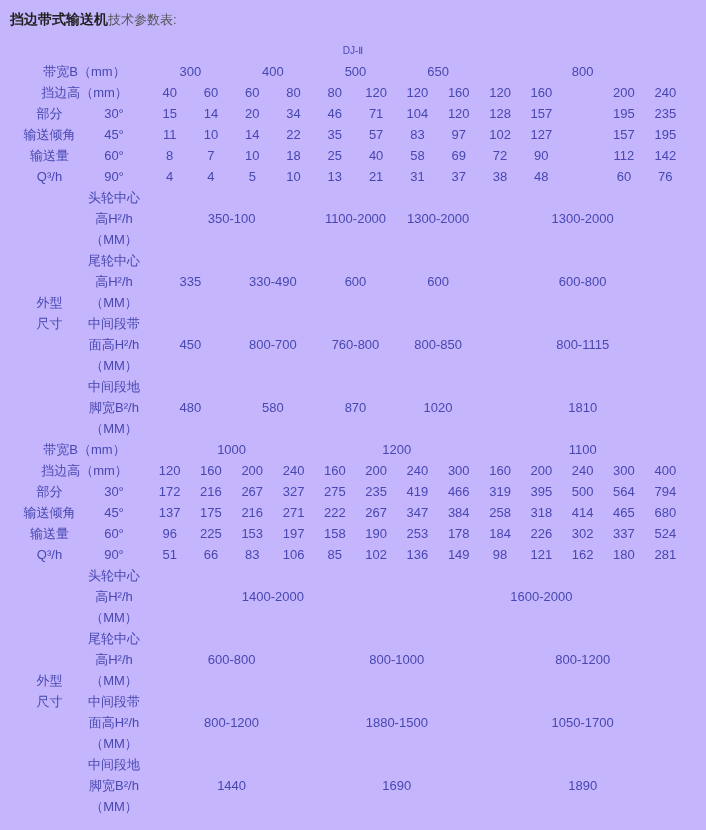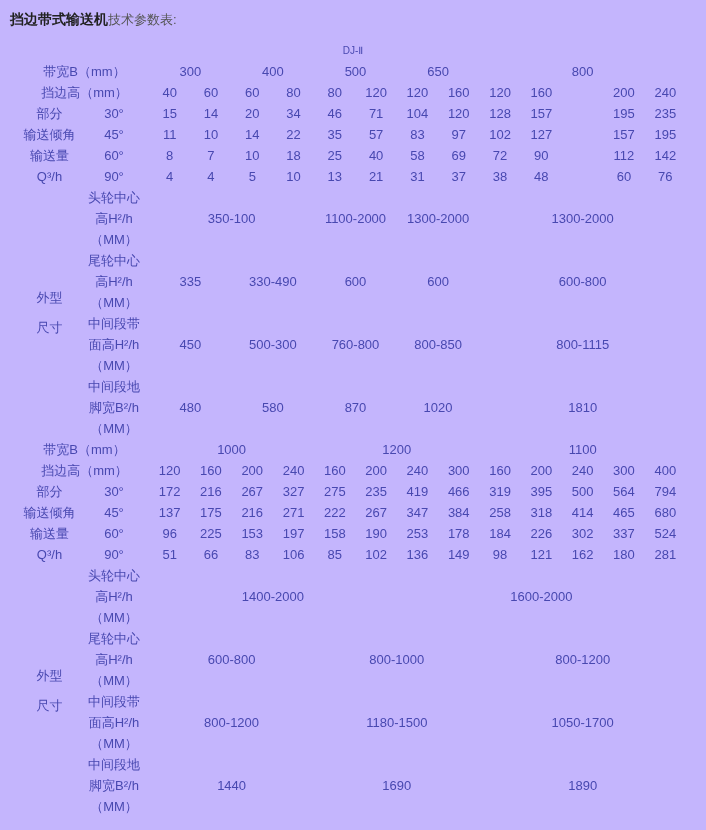--- a/index.html
+++ b/index.html
@@ -54,21 +54,21 @@
     height: 21px;
     line-height: 21px;
     padding: 0;
     text-align: center;
     vertical-align: middle;
     white-space: nowrap;
     overflow: hidden;
   }
   table.spec-table td.vlabel {
     white-space: pre-line;
-    line-height: 30px;
+    line-height: 21px;
   }
 </style>
 </head>
 <body>
 
 <div class="page">
   <div class="doc-title"><b>挡边带式输送机</b><span>技术参数表:</span></div>
 
   <div class="model-caption">DJ-Ⅱ</div>
 
@@ -216,21 +216,21 @@
           <td>（MM）</td>
           <td colspan="13"></td>
         </tr>
         <tr>
           <td>中间段带</td>
           <td colspan="13"></td>
         </tr>
         <tr>
           <td>面高H²/h</td>
           <td colspan="2">450</td>
-          <td colspan="2">500-300</td>
+          <td colspan="2">800-700</td>
           <td colspan="2">760-800</td>
           <td colspan="2">800-850</td>
           <td colspan="5">800-1115</td>
         </tr>
         <tr>
           <td>（MM）</td>
           <td colspan="13"></td>
         </tr>
         <tr>
           <td>中间段地</td>
@@ -367,21 +367,21 @@
           <td>（MM）</td>
           <td colspan="13"></td>
         </tr>
         <tr>
           <td>中间段带</td>
           <td colspan="13"></td>
         </tr>
         <tr>
           <td>面高H²/h</td>
           <td colspan="4">800-1200</td>
-          <td colspan="4">1180-1500</td>
+          <td colspan="4">1880-1500</td>
           <td colspan="5">1050-1700</td>
         </tr>
         <tr>
           <td>（MM）</td>
           <td colspan="13"></td>
         </tr>
         <tr>
           <td>中间段地</td>
           <td colspan="13"></td>
         </tr>

